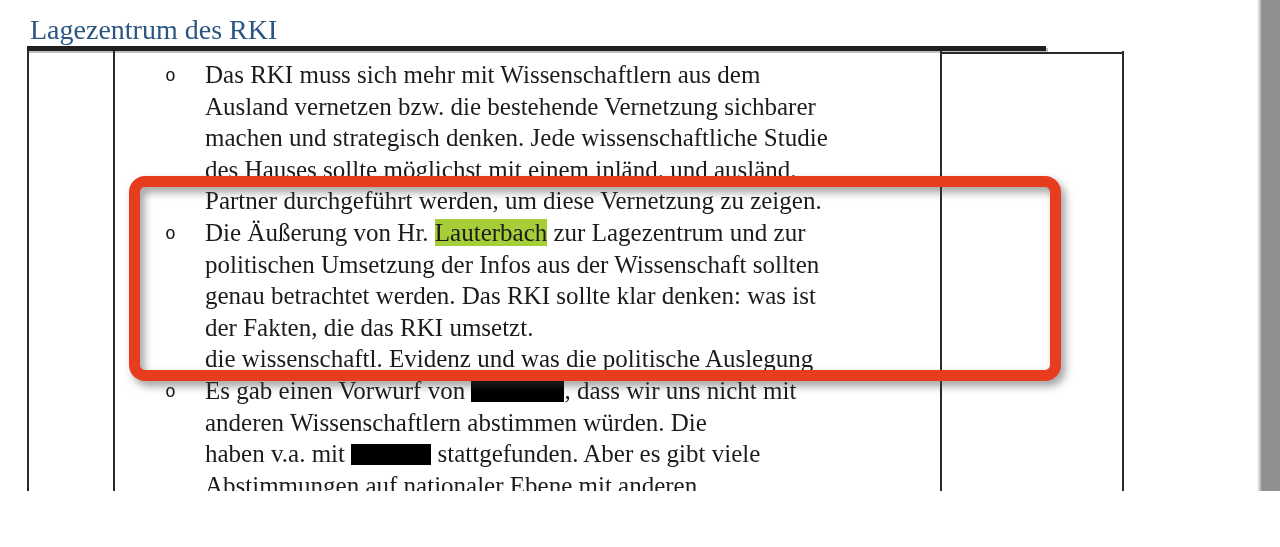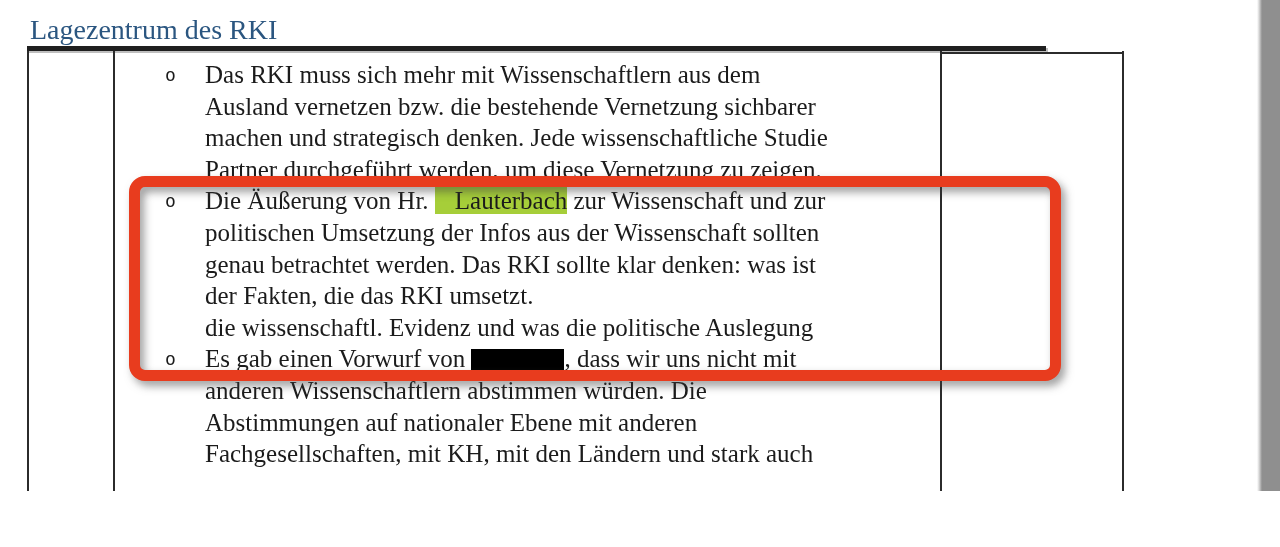--- a/index.html
+++ b/index.html
@@ -35,21 +35,21 @@
   .content{
     position:absolute;left:205px;top:59px;width:740px;
     font-size:25px;line-height:31.6px;color:#1b1b1b;
   }
   .line{position:relative;white-space:nowrap;height:31.6px;}
   .bullet{
     position:absolute;left:-40px;top:0;
     font-family:"DejaVu Sans Mono",monospace;
     font-size:18px;line-height:31.6px;color:#1b1b1b;
   }
-  .hl{background:#a6ce39;padding-left:20px;}
+  .hl{background:#a6ce39;}
   .redaction{
     display:inline-block;background:#000;
     height:21px;vertical-align:-3px;
   }
   
   .red-box{
     position:absolute;left:129px;top:176px;
     width:910px;height:183px;           
     border:11px solid #e83c1e;
     border-radius:16px;
@@ -75,28 +75,30 @@
   <div class="vline vl-1"></div>
   <div class="vline vl-2"></div>
   <div class="vline vl-3"></div>
   <div class="vline vl-4"></div>
   <div class="hline-rightcell"></div>
 
   <div class="content" id="content-lines">
       <div class="line"><span class="bullet">o</span><span>Das RKI muss sich mehr mit Wissenschaftlern aus dem</span></div>
       <div class="line"><span>Ausland vernetzen bzw. die bestehende Vernetzung sichbarer</span></div>
       <div class="line"><span>machen und strategisch denken. Jede wissenschaftliche Studie</span></div>
+      <div class="line"><span>des Hauses sollte möglichst mit einem inländ. und ausländ.</span></div>
       <div class="line"><span>Partner durchgeführt werden, um diese Vernetzung zu zeigen.</span></div>
-      <div class="line"><span class="bullet">o</span><span>Die Äußerung von Hr. </span><span class="hl">Lauterbach</span><span> zur Wissenschaft und zur</span></div>
+      <div class="line"><span class="bullet">o</span><span>Die Äußerung von Hr. </span><span class="hl">Lauterbach</span><span> zur Lagezentrum und zur</span></div>
       <div class="line"><span>politischen Umsetzung der Infos aus der Wissenschaft sollten</span></div>
       <div class="line"><span>genau betrachtet werden. Das RKI sollte klar denken: was ist</span></div>
       <div class="line"><span>der Fakten, die das RKI umsetzt.</span></div>
       <div class="line"><span>die wissenschaftl. Evidenz und was die politische Auslegung</span></div>
       <div class="line"><span class="bullet">o</span><span>Es gab einen Vorwurf von </span><span class="redaction" style="width: 93px;"></span><span>, dass wir uns nicht mit</span></div>
       <div class="line"><span>anderen Wissenschaftlern abstimmen würden. Die</span></div>
+      <div class="line"><span>haben v.a. mit </span><span class="redaction" style="width: 80px;"></span><span> stattgefunden. Aber es gibt viele</span></div>
       <div class="line"><span>Abstimmungen auf nationaler Ebene mit anderen</span></div>
       <div class="line"><span>Fachgesellschaften, mit KH, mit den Ländern und stark auch</span></div>
     </div>
 
   <div class="red-box"></div>
 
   <div class="scroll-strip"></div>
 
 </div>
 

